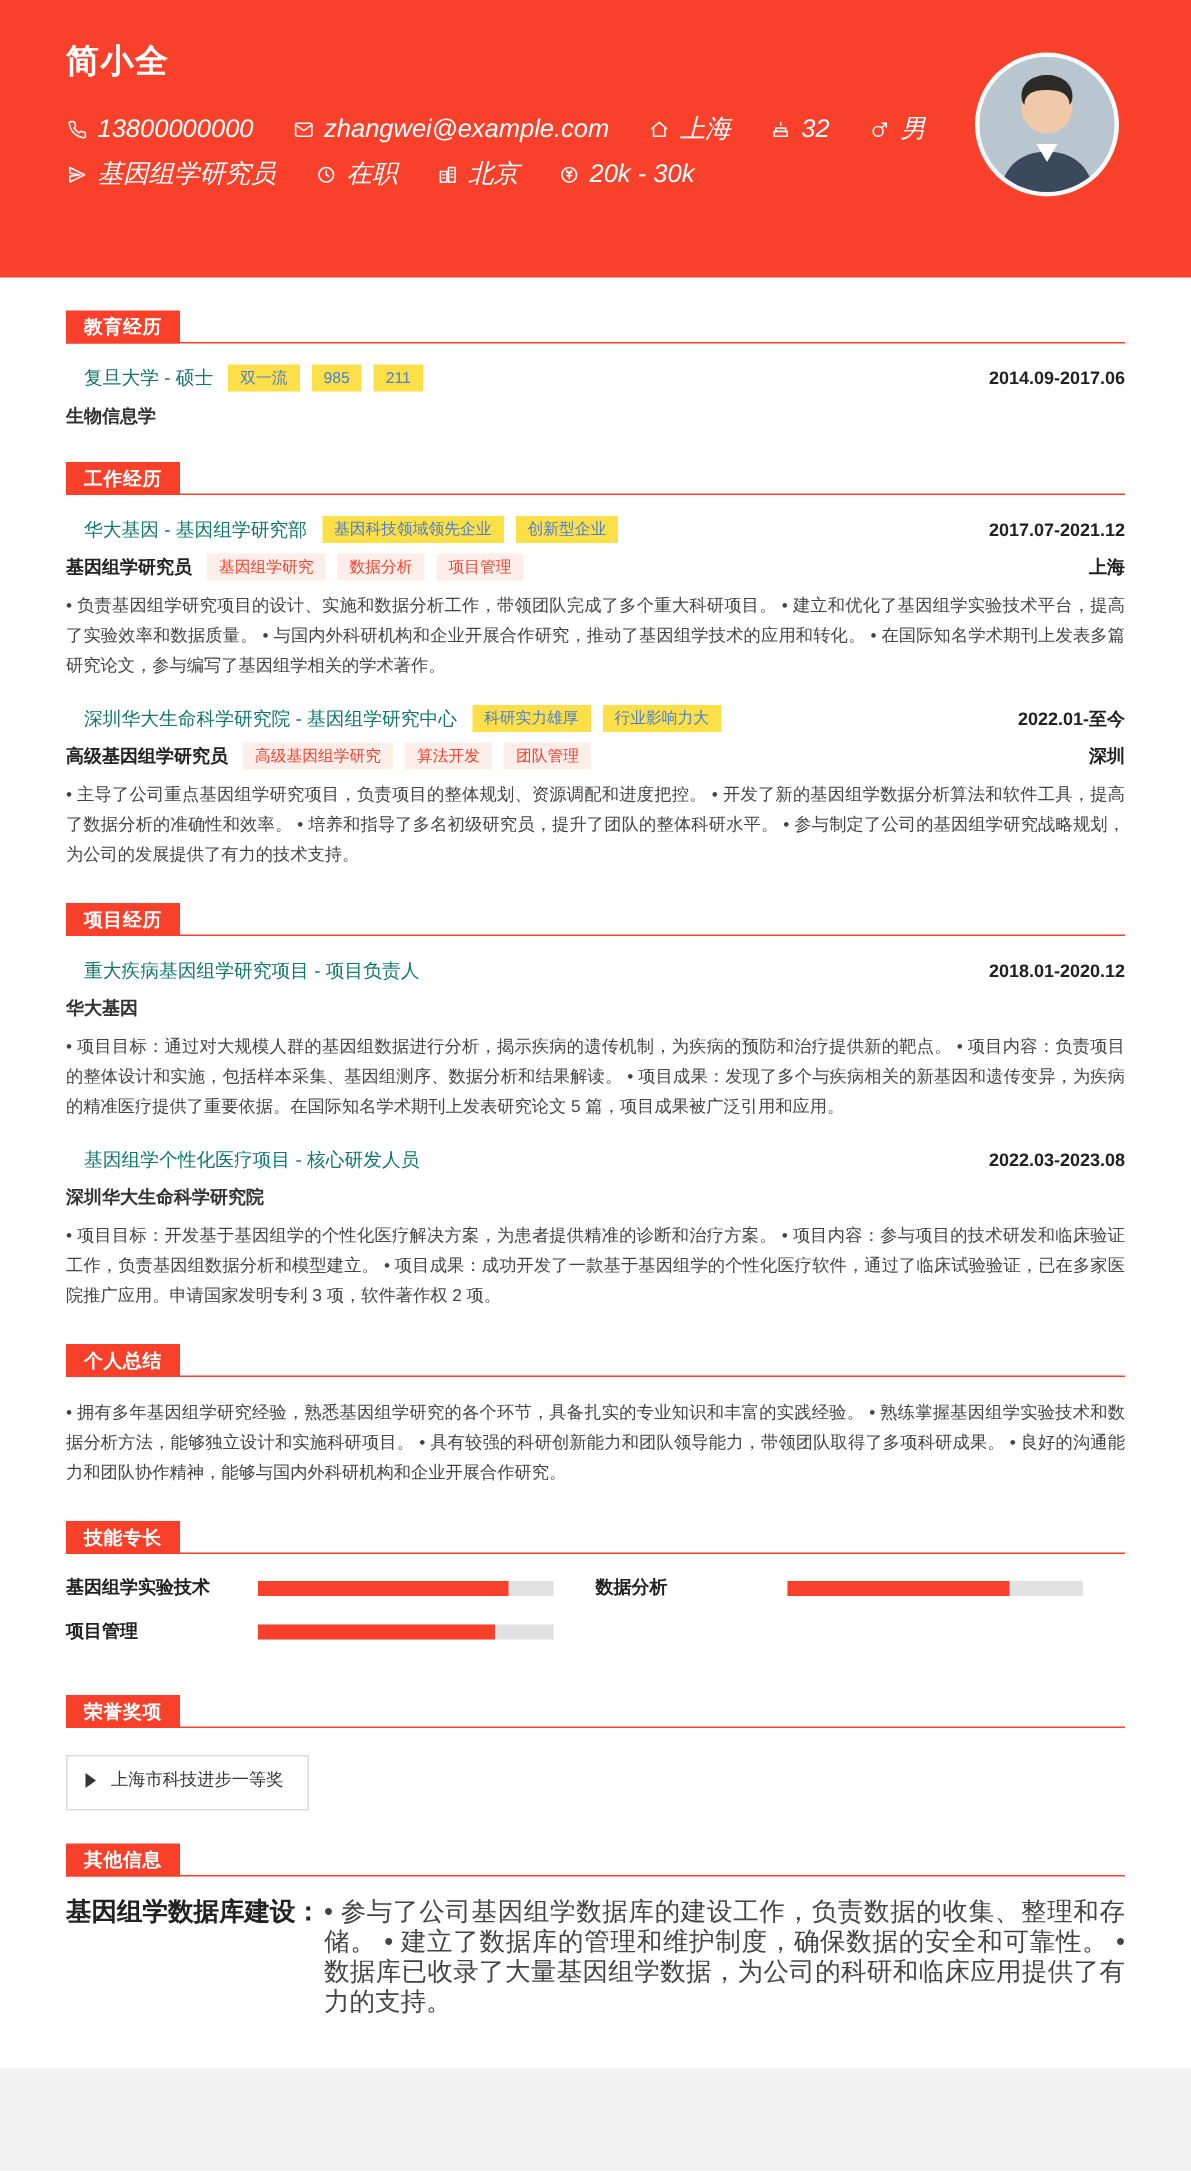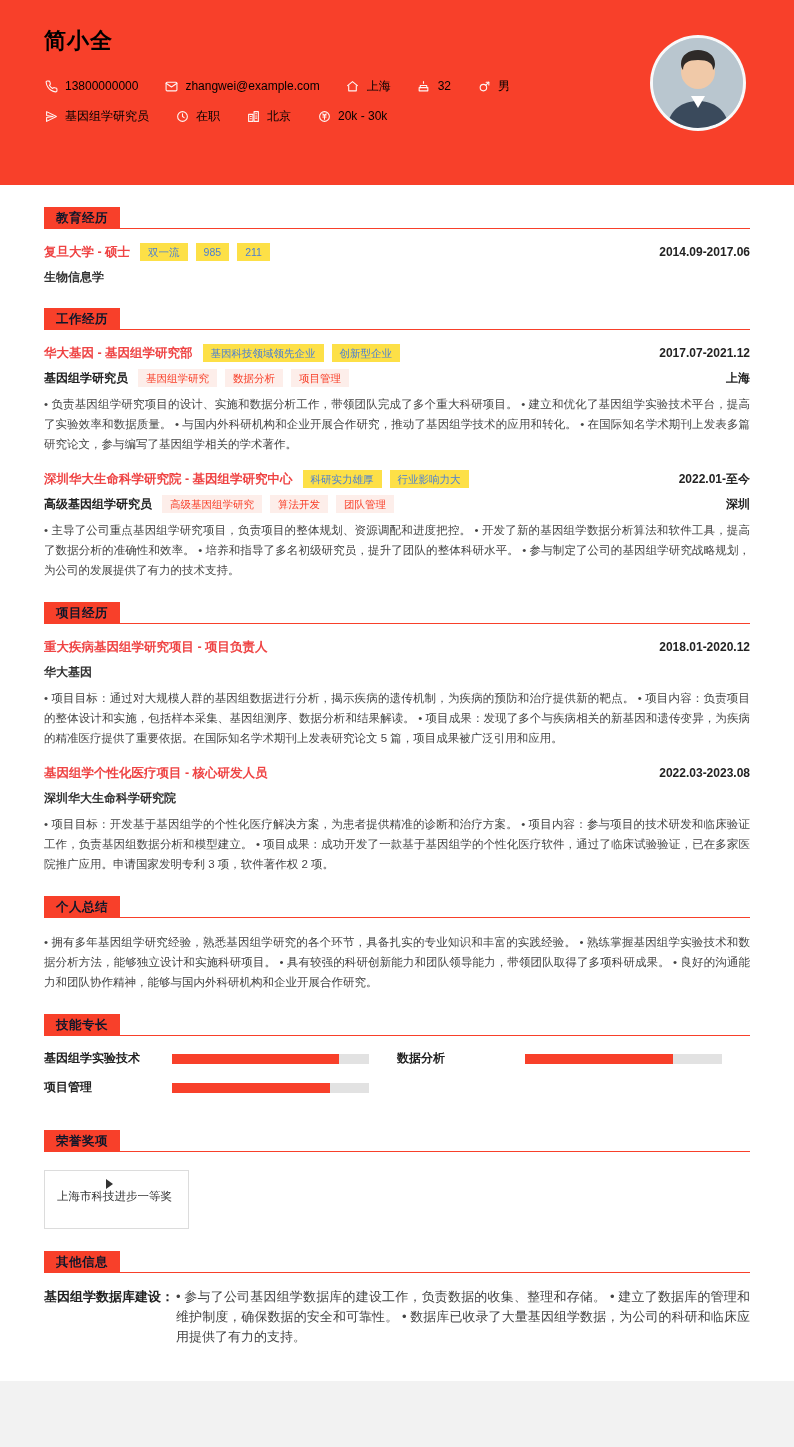--- a/index.html
+++ b/index.html
@@ -8,38 +8,39 @@
     background: #f2f2f2;
     font-family: "Liberation Sans", "DejaVu Sans", sans-serif;
     color: #333;
     -webkit-font-smoothing: antialiased;
   }
   .page { width: 794px; background: #ffffff; position: relative; }
 
   
   .header {
     background: #f8402a;
-    color: #000000;
+    color: #ffffff;
     padding: 26px 44px 30px 44px;
     position: relative;
     height: 185px;
   }
   .header .name {
     font-size: 22px;
     font-weight: bold;
     letter-spacing: 1px;
     margin-bottom: 22px;
   }
   .meta-row {
     display: flex;
     flex-wrap: wrap;
     align-items: center;
-    font-size: 12px;
+    font-size: 17px;
     margin-bottom: 14px;
     max-width: 600px;
+    font-style: italic;
   }
   .meta-item {
     display: flex;
     align-items: center;
     margin-right: 26px;
     white-space: nowrap;
     line-height: 16px;
   }
   .meta-item .ic {
     display: inline-flex;
@@ -69,21 +70,21 @@
   .section { margin-top: 22px; }
   .sec-head {
     display: flex;
     align-items: center;
     position: relative;
     height: 22px;
     margin-bottom: 14px;
   }
   .sec-title {
     background: #f8402a;
-    color: #0f172a;
+    color: #ffffff;
     font-size: 12.5px;
     font-weight: bold;
     padding: 4px 12px;
     line-height: 14px;
     letter-spacing: .5px;
     position: relative;
     z-index: 2;
   }
   .sec-rule {
     position: absolute;
@@ -97,24 +98,25 @@
   .entry:last-child { margin-bottom: 0; }
   .row {
     display: flex;
     align-items: center;
     justify-content: space-between;
     margin-bottom: 7px;
   }
   .row-left { display: flex; align-items: center; flex-wrap: wrap; }
   .title-strong {
     font-size: 12.5px;
-    font-weight: bold;
-    color: #ef4444;
+    font-weight: normal;
+    color: #0f766e;
     margin-right: 10px;
     line-height: 18px;
+    margin-left: 12px;
   }
   .title-sub {
     font-size: 12px;
     font-weight: bold;
     color: #222;
     line-height: 18px;
     margin-right: 10px;
   }
   .date {
     font-size: 12px;
@@ -186,38 +188,37 @@
     position: absolute;
     left: 0; top: 0; bottom: 0;
     background: #f8402a;
   }
 
   
   .honor {
     display: inline-flex;
     align-items: center;
     border: 1px solid #dcdcdc;
-    padding: 8px 16px 24px 12px;
+    padding: 8px 16px 12px 12px;
     font-size: 11.5px;
     color: #333;
     margin-top: 4px;
-    flex-direction: column;
   }
   .honor .tri {
     width: 0; height: 0;
     border-left: 7px solid #333;
     border-top: 5px solid transparent;
     border-bottom: 5px solid transparent;
     margin-right: 10px;
   }
 
   
   .other-item {
     display: flex;
-    font-size: 13px;
+    font-size: 17px;
     line-height: 20px;
     color: #444;
   }
   .other-label {
     font-weight: bold;
     color: #222;
     white-space: nowrap;
     margin-right: 2px;
   }
   .other-text { text-align: justify; }

